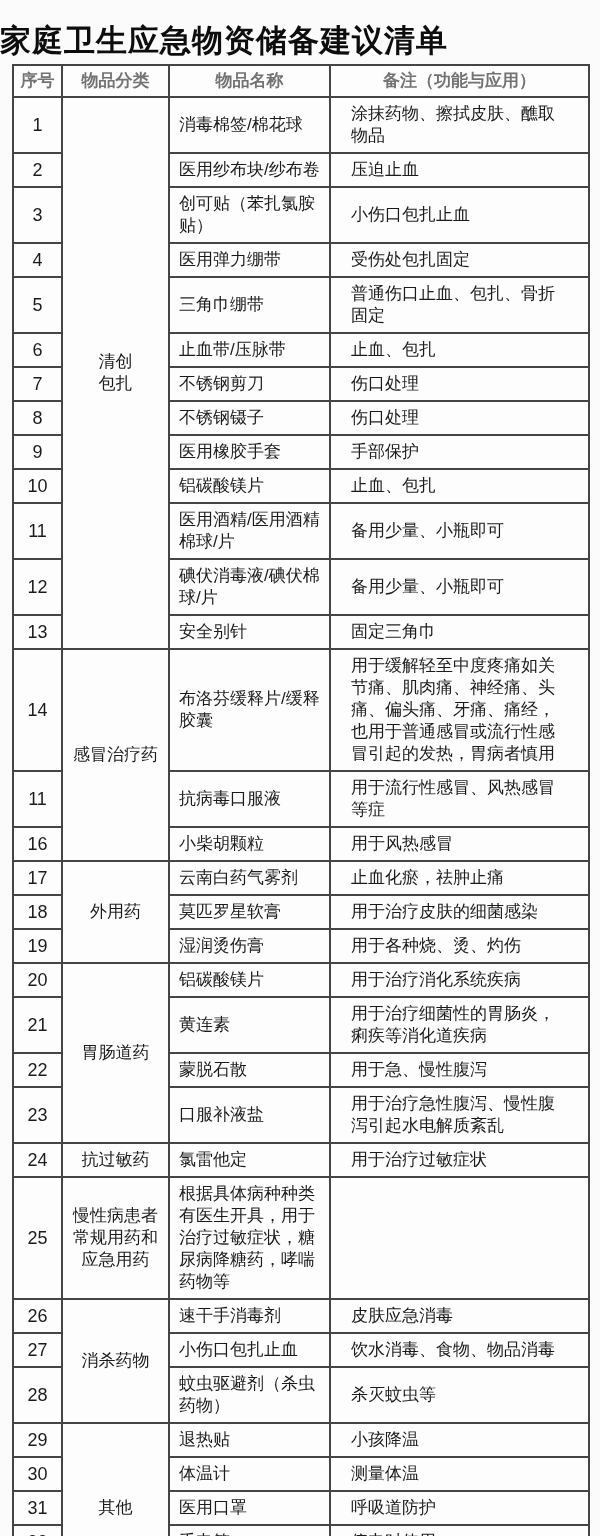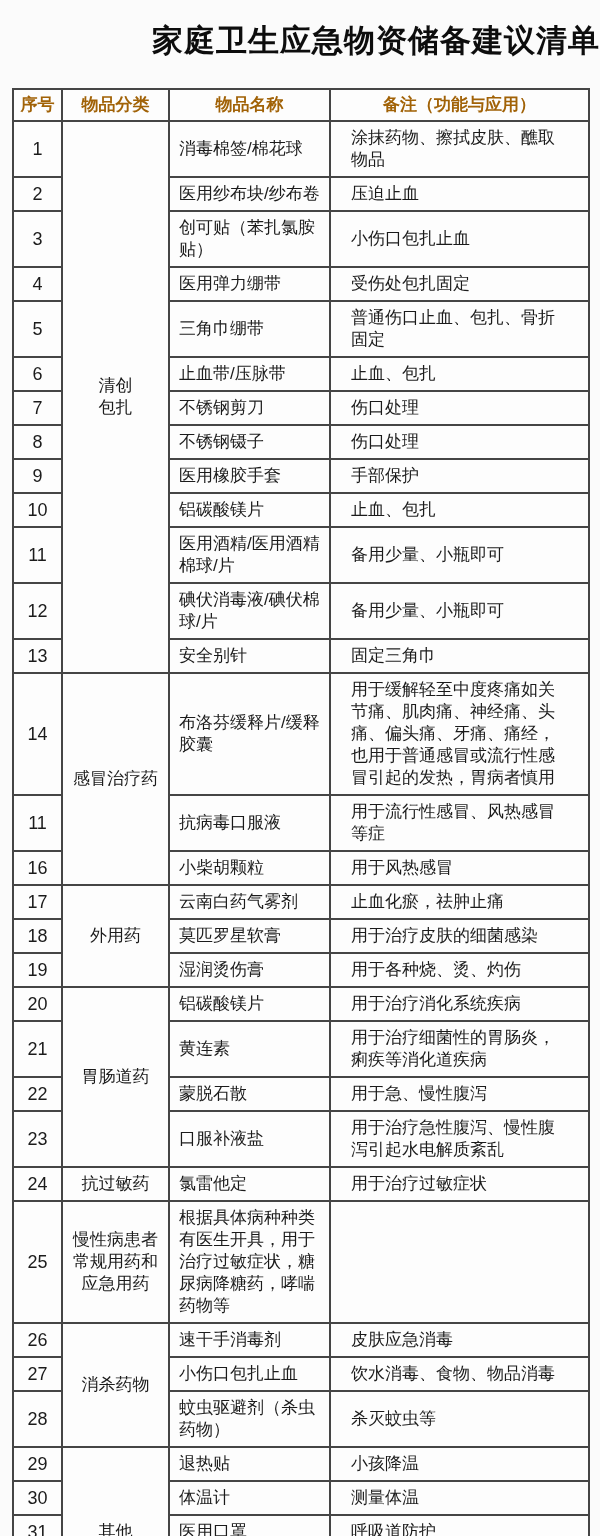--- a/index.html
+++ b/index.html
@@ -8,26 +8,26 @@
     background: #fbfbfb;
     font-family: "Liberation Sans", sans-serif;
     color: #1b1b1b;
   }
   .page {
     width: 600px;
     min-height: 1536px;
     padding-top: 20px;
   }
   .title {
-    text-align: right;
+    text-align: left;
     font-size: 31px;
     font-weight: 700;
     letter-spacing: 1px;
     color: #0d0d0d;
-    margin-bottom: 26px;
+    margin-bottom: 2px;
     font-family: "Liberation Sans", sans-serif;
   }
   table.supply-table {
     border-collapse: collapse;
     table-layout: fixed;
     width: 576px;
     margin-left: 12px;
     background: #fdfdfd;
   }
   .supply-table th, .supply-table td {
@@ -35,21 +35,21 @@
     vertical-align: middle;
     font-size: 17px;
     line-height: 22px;
     word-break: break-all;
   }
   .supply-table th {
     font-weight: 600;
     text-align: center;
     padding: 4px 2px;
     height: 30px;
-    color: #a16207;
+    color: #737373;
   }
   td.seq-cell {
     text-align: center;
     font-size: 18px;
     padding: 5px 2px;
     font-family: "Liberation Sans", sans-serif;
   }
   td.category-cell {
     text-align: center;
     padding: 5px 4px;

